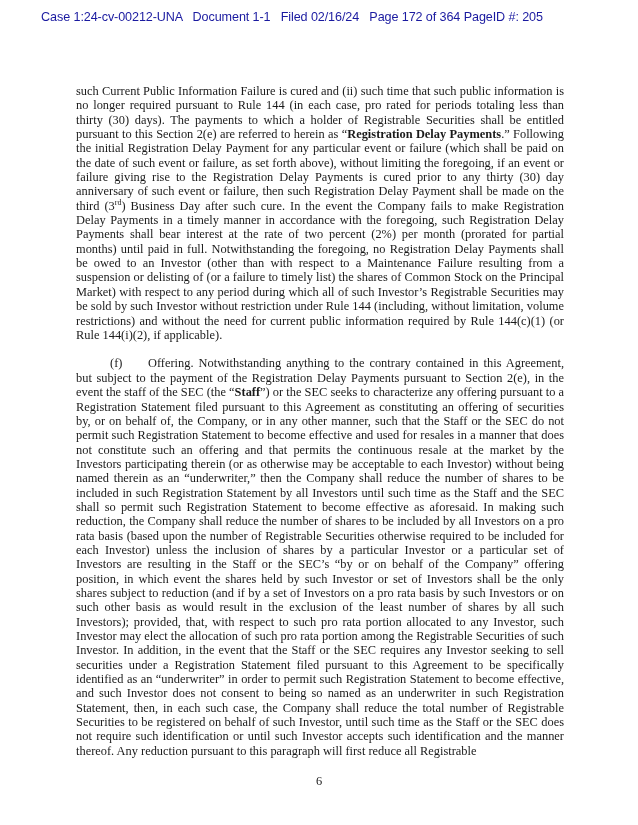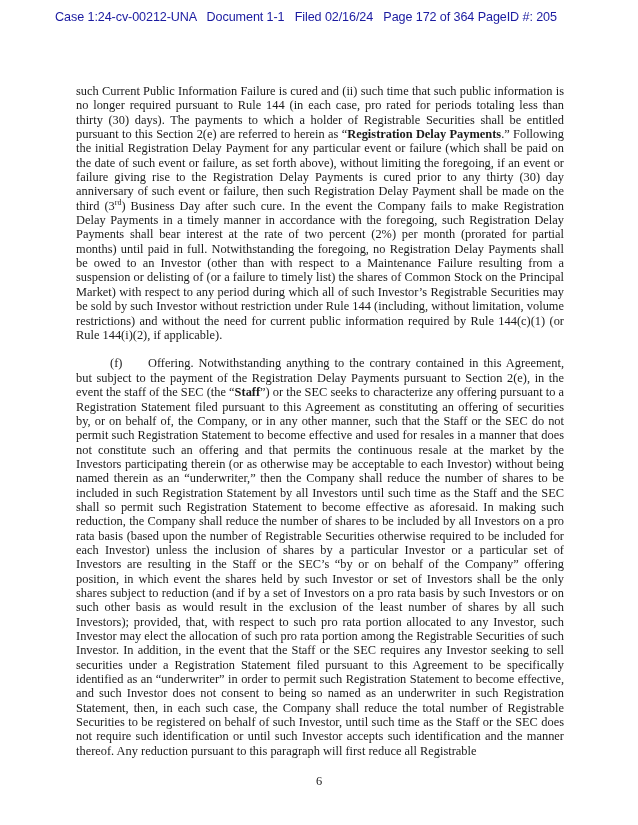--- a/index.html
+++ b/index.html
@@ -1,20 +1,20 @@
 <!DOCTYPE html>
 <html><head>
 <meta charset="utf-8">
 <style>
   html, body { margin: 0; padding: 0; background: #ffffff; }
   body { width: 638px; height: 825px; position: relative; overflow: hidden; }
   .header {
     position: absolute; top: 10px; left: 0; width: 584px; text-align: center;
     font-family: "Liberation Sans", sans-serif; font-size: 12.6px; color: #1a1aa0;
-    white-space: pre; letter-spacing: -0.1px; padding-left: 14px;
+    white-space: pre; letter-spacing: -0.1px;
   }
   .body {
     position: absolute; left: 76px; top: 84px; width: 488px;
     font-family: "Liberation Serif", serif; font-size: 12.4px; line-height: 14.35px;
     color: #1a1a1a; text-align: justify;
   }
   .body p { margin: 0; }
   .body p + p { margin-top: 14.3px; }
   .indent { display: inline-block; width: 34px; }
   .tab { display: inline-block; width: 38px; }

